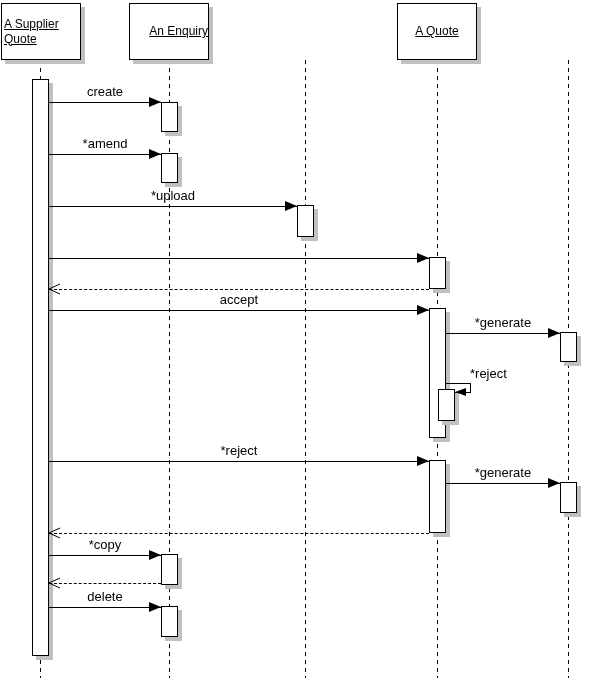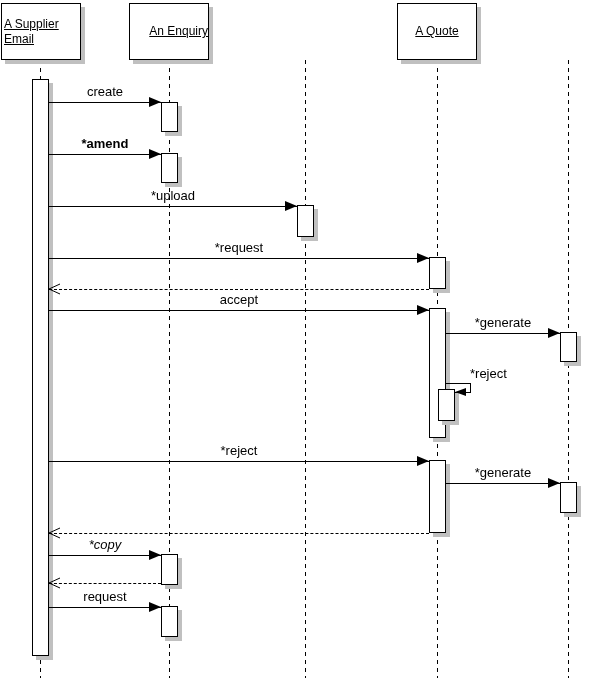--- a/index.html
+++ b/index.html
@@ -49,21 +49,21 @@
 
 <div class="canvas">
 
   <div class="lifeline" style="left:40px;"></div>
   <div class="lifeline" style="left:169px;"></div>
   <div class="lifeline" style="left:305px;"></div>
   <div class="lifeline" style="left:437px;"></div>
   <div class="lifeline" style="left:568px;"></div>
 
   <div class="head left-align" style="left:1px;">
-    <span>A Supplier Email</span>
+    <span>A Supplier Quote</span>
   </div>
   <div class="head" style="left:129px;justify-content:flex-end;">
     <span>An Enquiry</span>
   </div>
   <div class="head" style="left:397px;">
     <span>A Quote</span>
   </div>
 
   <div class="act" style="left:32px;top:79px;height:577px;"></div>
   <div class="act" style="left:161px;top:102px;height:30px;"></div>
@@ -75,29 +75,28 @@
   <div class="act" style="left:560px;top:332px;height:30px;"></div>
   <div class="act" style="left:429px;top:460px;height:73px;"></div>
   <div class="act" style="left:560px;top:482px;height:31px;"></div>
   <div class="act" style="left:161px;top:554px;height:31px;"></div>
   <div class="act" style="left:161px;top:606px;height:31px;"></div>
 
   <div class="msg-label" style="left:49px;top:85px;width:112px;">create</div>
   <div class="line" style="left:49px;top:102px;width:112px;"></div>
   <div class="arr-r" style="left:149px;top:97px;"></div>
 
-  <div class="msg-label" style="left:49px;top:137px;width:112px;font-weight:bold;">*amend</div>
+  <div class="msg-label" style="left:49px;top:137px;width:112px;">*amend</div>
   <div class="line" style="left:49px;top:154px;width:112px;"></div>
   <div class="arr-r" style="left:149px;top:149px;"></div>
 
   <div class="msg-label" style="left:49px;top:189px;width:248px;text-align:center;">*upload</div>
   <div class="line" style="left:49px;top:206px;width:248px;"></div>
   <div class="arr-r" style="left:285px;top:201px;"></div>
 
-  <div class="msg-label" style="left:49px;top:241px;width:380px;">*request</div>
   <div class="line" style="left:49px;top:258px;width:380px;"></div>
   <div class="arr-r" style="left:417px;top:253px;"></div>
 
   <div class="line dashed" style="left:49px;top:289px;width:380px;"></div>
   <div class="open-arr" style="left:48px;top:283px;">
     <svg width="13" height="12" viewBox="0 0 13 12">
         <polyline points="12,1 1,6 12,11" fill="none" stroke="#000" stroke-width="1"></polyline>
       </svg>
   </div>
 
@@ -123,28 +122,28 @@
   <div class="line" style="left:446px;top:483px;width:114px;"></div>
   <div class="arr-r" style="left:548px;top:478px;"></div>
 
   <div class="line dashed" style="left:49px;top:533px;width:380px;"></div>
   <div class="open-arr" style="left:48px;top:527px;">
     <svg width="13" height="12" viewBox="0 0 13 12">
         <polyline points="12,1 1,6 12,11" fill="none" stroke="#000" stroke-width="1"></polyline>
       </svg>
   </div>
 
-  <div class="msg-label" style="left:49px;top:538px;width:112px;font-style:italic;">*copy</div>
+  <div class="msg-label" style="left:49px;top:538px;width:112px;">*copy</div>
   <div class="line" style="left:49px;top:555px;width:112px;"></div>
   <div class="arr-r" style="left:149px;top:550px;"></div>
 
   <div class="line dashed" style="left:49px;top:583px;width:112px;"></div>
   <div class="open-arr" style="left:48px;top:577px;">
     <svg width="13" height="12" viewBox="0 0 13 12">
         <polyline points="12,1 1,6 12,11" fill="none" stroke="#000" stroke-width="1"></polyline>
       </svg>
   </div>
 
-  <div class="msg-label" style="left:49px;top:590px;width:112px;">request</div>
+  <div class="msg-label" style="left:49px;top:590px;width:112px;">delete</div>
   <div class="line" style="left:49px;top:607px;width:112px;"></div>
   <div class="arr-r" style="left:149px;top:602px;"></div>
 
 </div>
 
 </body></html>

